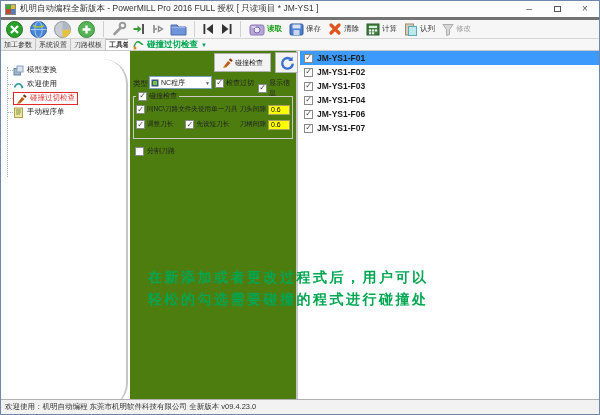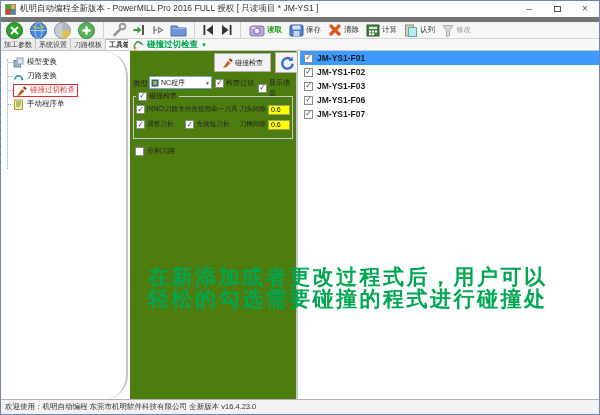--- a/index.html
+++ b/index.html
@@ -16,37 +16,37 @@
   .app-icon i{display:block;}
   .app-icon i:nth-child(1){background:#3fa53f;}
   .app-icon i:nth-child(2){background:#d8b93a;}
   .app-icon i:nth-child(3){background:#c04a2a;}
   .app-icon i:nth-child(4){background:#4a7fc0;}
   .caption{margin-left:auto;display:flex;height:16px;}
   .capbtn{width:28px;height:16px;display:flex;align-items:center;justify-content:center;color:#555;font-size:10px;line-height:1;}
   .cap-max-box{width:7px;height:6px;border:1px solid #555;}
   
   .toolbar{position:absolute;left:0;top:16px;width:100%;height:22px;background:#f6f6f6;
-    border-top:5px solid #737373;border-bottom:1px solid #d5d5d5;display:flex;align-items:center;padding:0 3px;gap:3px;}
+    border-top:3px solid #737373;border-bottom:1px solid #d5d5d5;display:flex;align-items:center;padding:0 3px;gap:3px;}
   .tb-sep{width:1px;height:16px;background:#d0d0d0;margin:0 3px;flex:none;}
   .tb-icon{display:flex;align-items:center;justify-content:center;flex:none;padding:1px;}
   .tb-btn{display:flex;align-items:center;gap:2px;flex:none;padding:1px 2px;font-size:7.5px;color:#333;}
   .tb-btn .lbl-read{color:#18a018;font-weight:bold;}
   .tb-btn.disabled{color:#a0a0a0;}
   
   .tabrow{position:absolute;left:0;top:38px;width:100%;height:12px;display:flex;background:#f1f1f1;border-bottom:1px solid #c9c9c9;}
   .tabs{width:127px;display:flex;flex:none;}
   .tab{font-size:7px;padding:0 3px;display:flex;align-items:center;border-right:1px solid #c3c3c3;background:#ececec;color:#333;white-space:nowrap;}
   .tab.active{background:#ffffff;font-weight:bold;border-top:1px solid #b5b5b5;}
   .viewheader{flex:1;display:flex;align-items:center;gap:3px;padding-left:5px;background:#f7f7f7;}
   .viewheader .vh-label{font-size:8.5px;font-weight:bold;color:#00a651;}
   .viewheader .vh-arrow{font-size:6px;color:#00a651;}
   
   .main{position:absolute;left:0;top:50px;width:100%;height:349px;background:#fff;}
-  .panel-left{position:absolute;left:0;top:0;width:127px;height:100%;background:#fff;border-right:2px solid #c6c6c6;border-radius:25px;}
+  .panel-left{position:absolute;left:0;top:8px;width:127px;height:100%;background:#fff;border-right:2px solid #c6c6c6;border-radius:25px;}
   .panel-mid{position:absolute;left:129px;top:0;width:168px;height:100%;background:#4d7c0f;border-right:2px solid #c6c6c6;font-size:7px;}
   .panel-right{position:absolute;left:299px;top:0;right:0;height:100%;background:#fff;}
   
   .tree{position:relative;padding-top:4px;}
   .tree-line{position:absolute;left:6px;top:8px;height:110px;border-left:1px dotted #9ab0c6;}
   .tree-item{display:flex;align-items:center;gap:3px;height:14px;padding-left:12px;font-size:7.5px;color:#222;position:relative;}
   .tree-item .dash{position:absolute;left:6px;top:7px;width:6px;border-top:1px dotted #9ab0c6;}
   .tree-item .hl{display:flex;align-items:center;gap:3px;border:1px solid #e22a2a;padding:0 2px;color:#e22a2a;}
   
   .cb{width:9px;height:9px;border:1px solid #8a8a8a;background:#fff;display:inline-flex;align-items:center;justify-content:center;font-size:8px;color:#444;line-height:1;flex:none;}
@@ -64,21 +64,21 @@
   fieldset.grp legend{font-size:7px;display:flex;align-items:center;gap:2px;padding:0 2px;}
   .grp-row{display:flex;align-items:center;gap:2px;height:15px;font-size:6.6px;white-space:nowrap;}
   .clearance{margin-left:auto;display:flex;align-items:center;gap:2px;}
   .yellow-field{width:22px;height:10px;background:#ffff00;border:1px solid #a8a060;font-size:7px;color:#000;display:flex;align-items:center;padding-left:2px;}
   .split-row{position:absolute;left:5px;top:95px;display:flex;align-items:center;gap:3px;font-size:7px;}
   
   .list-row{height:14px;display:flex;align-items:center;gap:4px;padding-left:4px;font-size:8.5px;font-weight:bold;color:#1a1a1a;}
   .list-row.selected{background:#3d9afd;}
   
   .annotation{position:absolute;left:147px;top:215px;width:430px;z-index:5;
-    font-size:21px;font-weight:bold;letter-spacing:2.5px;line-height:22px;color:#00a651;white-space:nowrap;}
+    font-size:14px;font-weight:bold;letter-spacing:2.5px;line-height:22px;color:#00a651;white-space:nowrap;}
   
   .statusbar{position:absolute;left:0;bottom:0;width:100%;height:15px;background:#f2f2f2;border-top:1px solid #b0b0b0;
     font-size:7.5px;color:#333;display:flex;align-items:center;padding-left:4px;}
   svg{display:block;}
 </style>
 </head>
 <body>
 
 <div class="window">
 
@@ -249,21 +249,21 @@
               <rect x="4" y="1" width="6" height="6" fill="#d8e4f0" stroke="#8aa0b8"></rect>
             </svg>
           <span>模型变换</span>
         </div>
         <div class="tree-item">
           <span class="dash"></span>
           <svg width="11" height="11">
               <path d="M1.5 8.5c2-5 6-5 8 0" stroke="#2a9a9a" fill="none" stroke-width="1.6"></path>
               <path d="M8 9.5l2.5-.8-1-2.4z" fill="#2a9a9a"></path>
             </svg>
-          <span>刀路变换</span>
+          <span>欢迎使用</span>
         </div>
         <div class="tree-item">
           <span class="dash"></span>
           <span class="hl">
             <svg width="11" height="11">
                 <path d="M1.5 10L6 4l2.6 2.1L4 10.5z" fill="#c05a14"></path>
                 <path d="M6.8 3l2.6 2.1 1.3-1.6L8.2 1.3z" fill="#8a3808"></path>
                 <path d="M1 10.8l2.6-.8" stroke="#e0a048"></path>
               </svg>
             <span>碰撞过切检查</span>
@@ -354,31 +354,35 @@
       <div class="list-row">
         <span class="cb checked"></span>
         <span>JM-YS1-F02</span>
       </div>
       <div class="list-row">
         <span class="cb checked"></span>
         <span>JM-YS1-F03</span>
       </div>
       <div class="list-row">
         <span class="cb checked"></span>
+        <span>JM-YS1-F04</span>
+      </div>
+      <div class="list-row">
+        <span class="cb checked"></span>
         <span>JM-YS1-F06</span>
       </div>
       <div class="list-row">
         <span class="cb checked"></span>
         <span>JM-YS1-F07</span>
       </div>
     </div>
 
     <div class="annotation">
       <div>在新添加或者更改过程式后，用户可以</div>
       <div>轻松的勾选需要碰撞的程式进行碰撞处</div>
     </div>
   </div>
 
   <div class="statusbar">
-    <span>欢迎使用：机明自动编程 东莞市机明软件科技有限公司 全新版本 v16.4.23.0</span>
+    <span>欢迎使用：机明自动编程 东莞市机明软件科技有限公司 全新版本 v09.4.23.0</span>
   </div>
 
 </div>
 
 </body></html>

